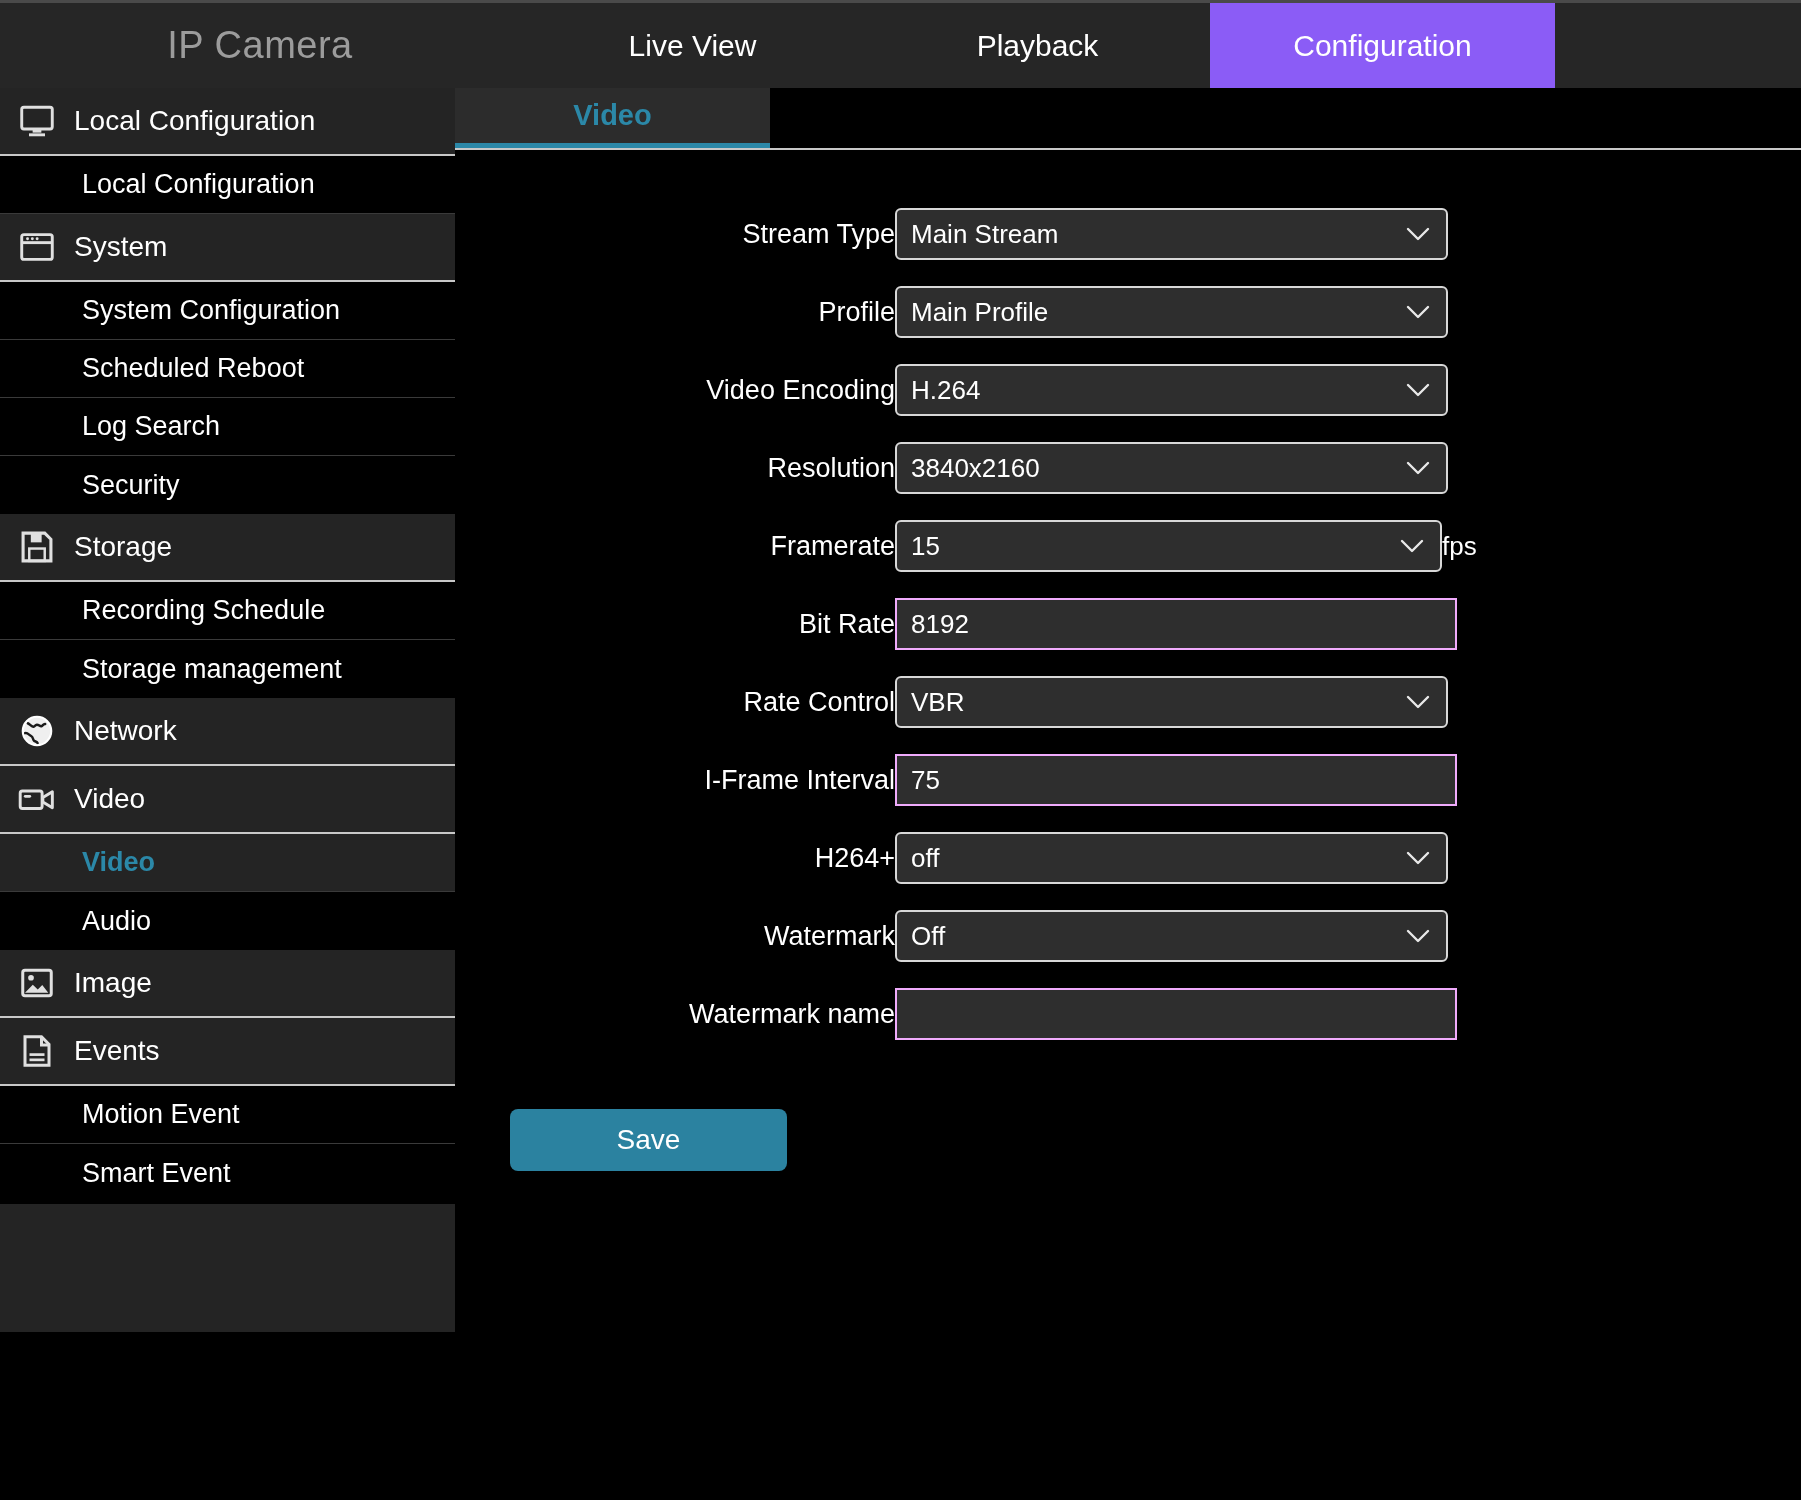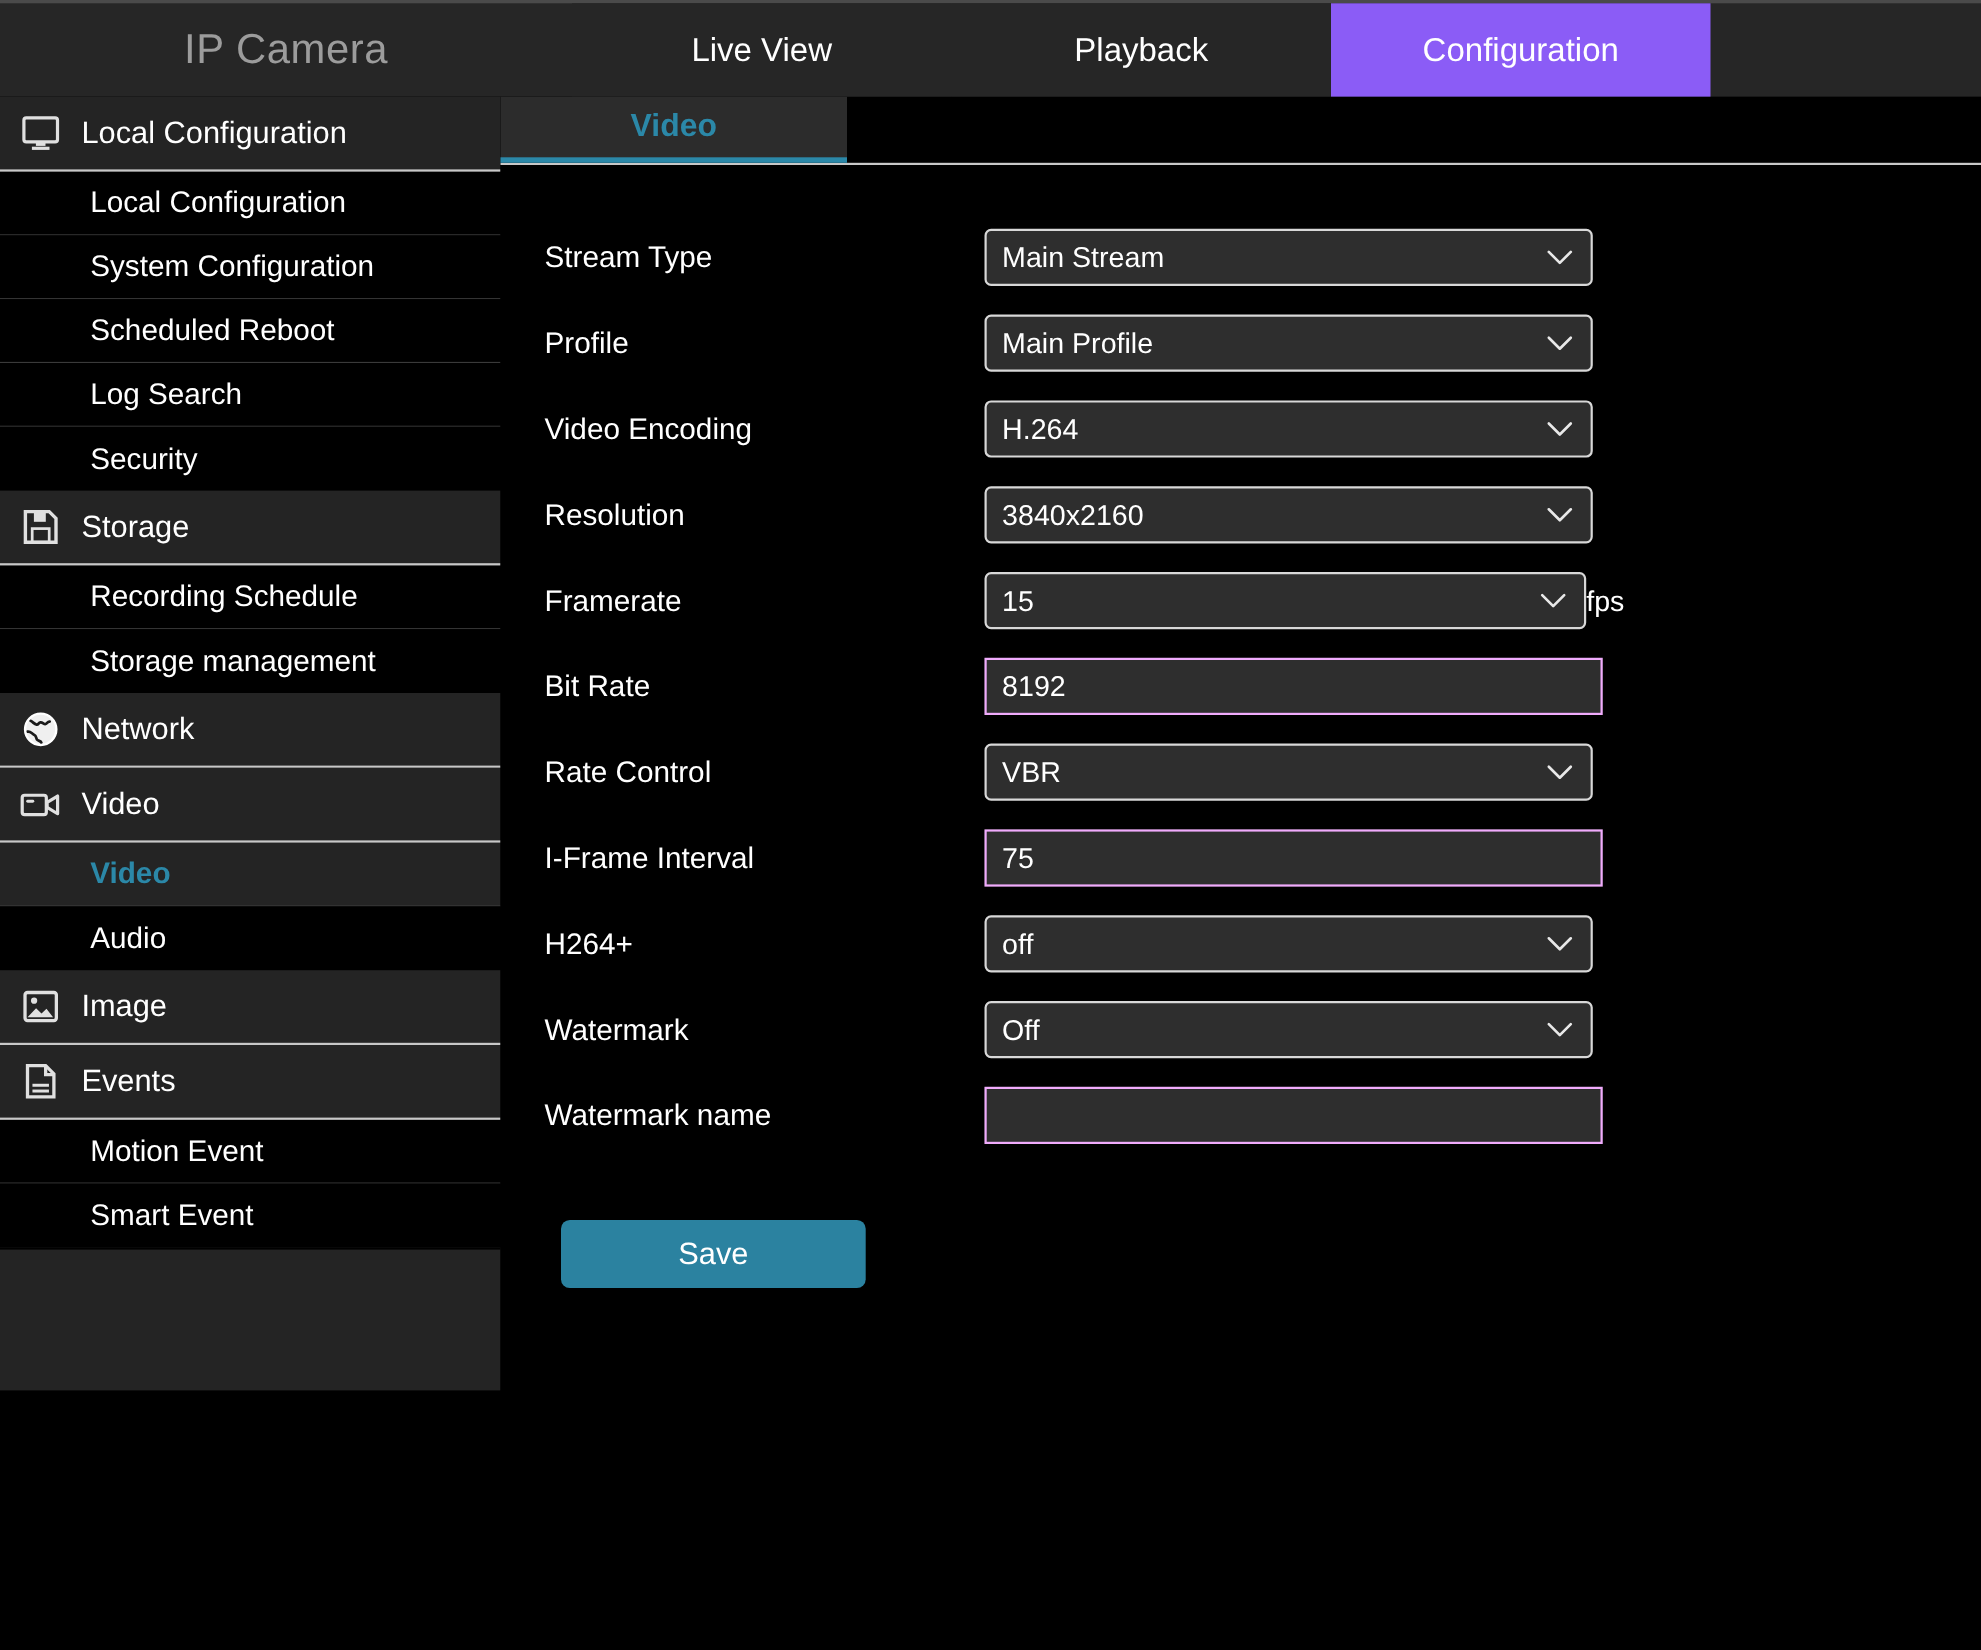--- a/index.html
+++ b/index.html
@@ -75,21 +75,21 @@
     border-bottom: 2px solid #c8c8c8;
   }
   .sub-tab {
     width: 315px; height: 60px;
     display: flex; align-items: center; justify-content: center;
     background: #2c2c2c; color: #2b88a8;
     font-size: 29px; font-weight: bold;
     border-bottom: 5px solid #2b88a8;
     cursor: pointer;
   }
-  #form { padding: 45px 0 0 40px; }
+  #form { padding: 45px 0 0 40px; text-align: right; }
   .frow {
     display: flex; align-items: center;
     height: 78px;
   }
   .flabel {
     width: 400px; flex: 0 0 400px;
     color: #ffffff; font-size: 27px;
   }
   .fctrl { position: relative; display: flex; align-items: center; }
   .sel {
@@ -147,20 +147,32 @@
         <svg width="36" height="32" viewBox="0 0 24 22">
             <rect x="1.5" y="1.5" width="21" height="15" rx="1.5" fill="none" stroke="#e0e0e0" stroke-width="2"></rect>
             <rect x="9" y="17" width="6" height="2" fill="#e0e0e0"></rect>
             <rect x="6.5" y="19.5" width="11" height="2" fill="#e0e0e0"></rect>
           </svg>
       </span>
       <span class="nav-lbl">Local Configuration</span>
     </div>
     <div class="nav-child">Local Configuration</div>
 
+    <div class="nav-parent">
+      <span class="nav-ico">
+        <svg width="36" height="32" viewBox="0 0 24 22">
+            <rect x="1.5" y="2.5" width="21" height="17" rx="1.5" fill="none" stroke="#e0e0e0" stroke-width="2"></rect>
+            <line x1="1.5" y1="8" x2="22.5" y2="8" stroke="#e0e0e0" stroke-width="2"></line>
+            <circle cx="5.5" cy="5.3" r="1" fill="#e0e0e0"></circle>
+            <circle cx="8.8" cy="5.3" r="1" fill="#e0e0e0"></circle>
+            <circle cx="12.1" cy="5.3" r="1" fill="#e0e0e0"></circle>
+          </svg>
+      </span>
+      <span class="nav-lbl">System</span>
+    </div>
     <div class="nav-child">System Configuration</div>
     <div class="nav-child">Scheduled Reboot</div>
     <div class="nav-child">Log Search</div>
     <div class="nav-child last">Security</div>
 
     <div class="nav-parent">
       <span class="nav-ico">
         <svg width="34" height="34" viewBox="0 0 22 22">
             <path d="M2 2h14l4 4v14H2V2z" fill="none" stroke="#e0e0e0" stroke-width="2"></path>
             <rect x="7" y="2.5" width="7" height="5.5" fill="#e0e0e0"></rect>

